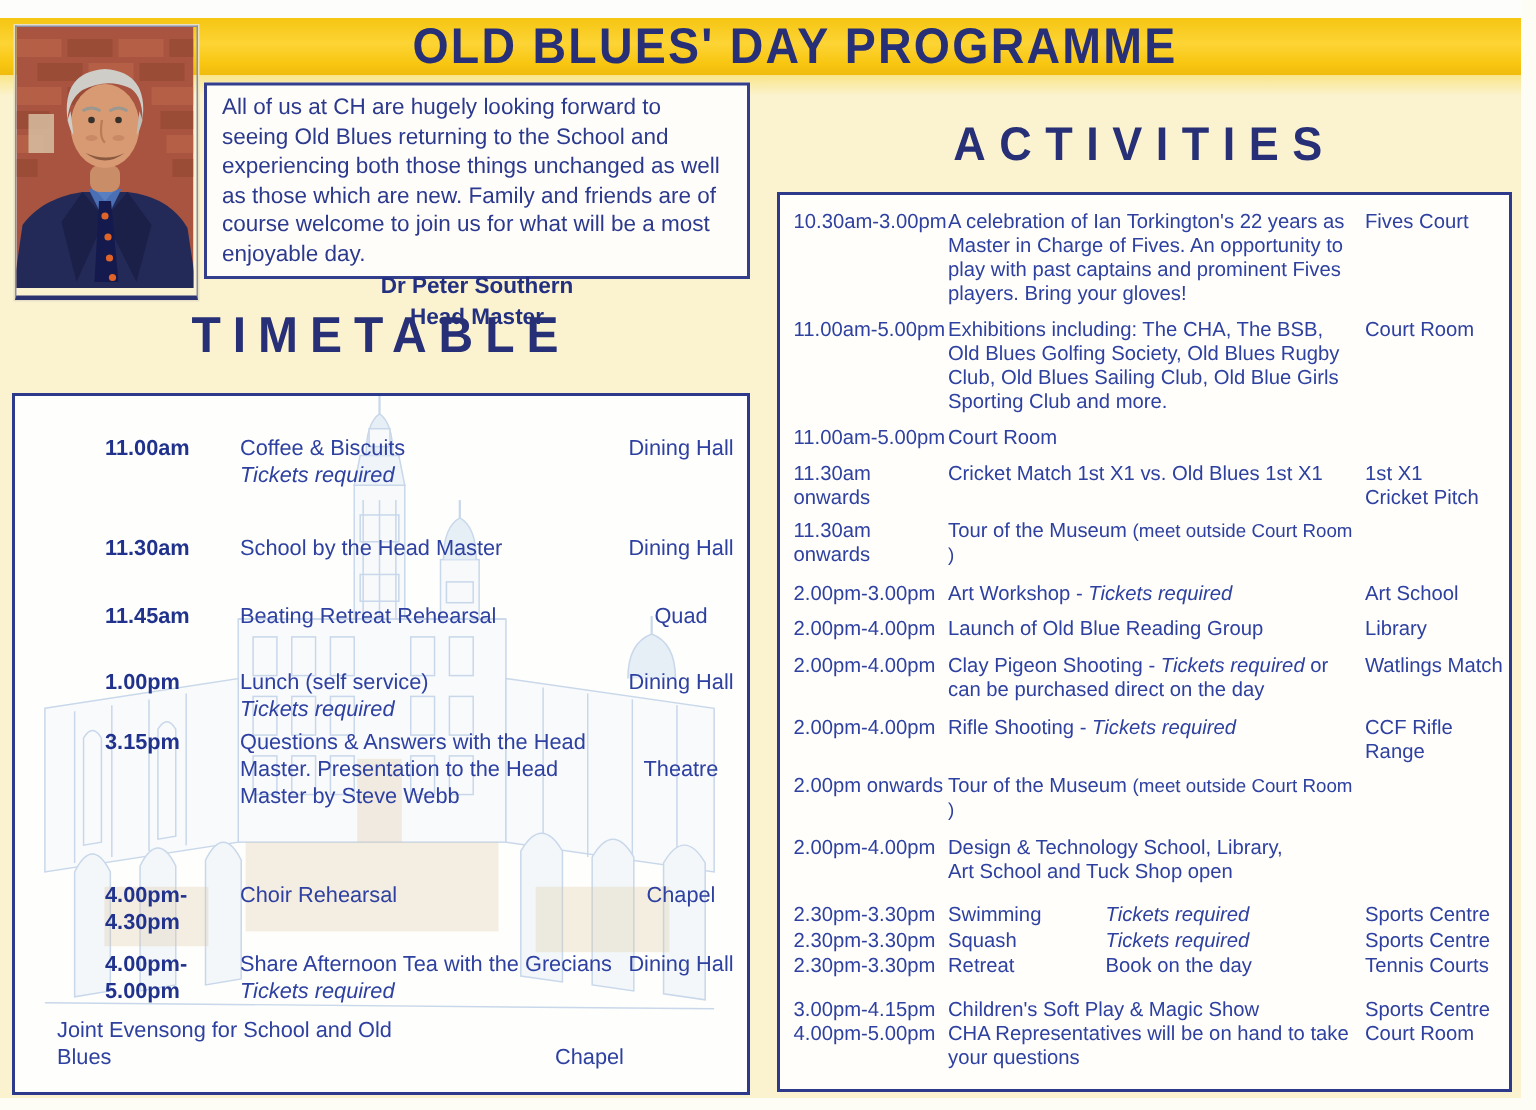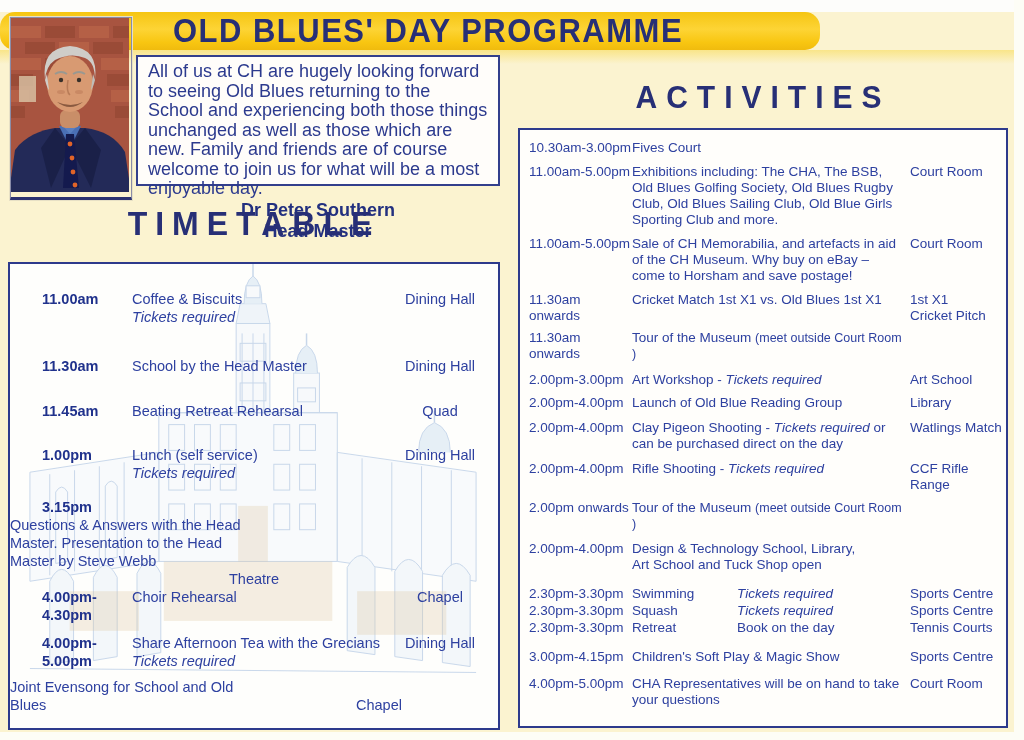--- a/index.html
+++ b/index.html
@@ -3,60 +3,60 @@
 <meta charset="utf-8">
 <style>
   html,body{margin:0;padding:0;}
   body{background:#e8e8e8;font-family:"Liberation Sans", sans-serif;}
   .page{position:relative;width:1024px;height:740px;background:#fbf3d0;overflow:hidden;margin:0 auto;}
   .paper-top{position:absolute;left:0;top:0;width:1024px;height:12px;background:#fdfdfb;}
   .paper-right{position:absolute;right:0;top:0;width:10px;height:740px;background:#fdfdf6;}
   .paper-bottom{position:absolute;left:0;bottom:0;width:1024px;height:8px;background:#fdfdf6;}
 
   
-  .banner{position:absolute;left:0;top:12px;width:820px;height:38px;
+  .banner{position:absolute;left:0;top:12px;width:1024px;height:38px;
     background:linear-gradient(180deg,#f5c512 0%,#fdd435 45%,#f8c611 80%,#f0bb0e 100%);
-    display:flex;align-items:center;justify-content:center;border-radius:15px;}
+    display:flex;align-items:center;justify-content:center;}
   .banner-title{color:#272f76;font-size:31px;font-weight:bold;letter-spacing:1.5px;
     transform:scaleY(1.08);white-space:nowrap;padding-left:36px;}
   .banner-fade{position:absolute;left:0;top:50px;width:1024px;height:14px;
     background:linear-gradient(180deg,#f9e589 0%, #fbf3d0 100%);}
 
   
   .photo{position:absolute;left:10px;top:17px;width:120px;height:179px;
     border:1px solid #8a8ca8;border-bottom:3px solid #2b3270;box-shadow:0 0 0 1px #e7e0c5;}
   .photo svg{display:block;}
 
   
   .intro-box{position:absolute;left:136px;top:55px;width:364px;height:131px;
     background:#fffdfa;border:2px solid #333f8c;box-sizing:border-box;
-    padding:5px 10px 0 10px;color:#2c3a8e;font-size:18px;line-height:19.5px;}
+    padding:5px 10px 0 10px;color:#2c3a8e;font-size:15px;line-height:19.5px;}
   .intro-sign{text-align:center;font-weight:bold;color:#23307f;line-height:19px;margin-top:2px;}
 
   
   .tt-heading{position:absolute;left:8px;top:205px;width:492px;text-align:center;
     color:#272f76;font-size:32px;font-weight:bold;letter-spacing:8px;transform:scaleY(1.05);}
   .act-heading{position:absolute;left:518px;top:80px;width:490px;text-align:center;
     color:#272f76;font-size:30px;font-weight:bold;letter-spacing:9px;transform:scaleY(1.05);}
 
   
   .tt-box{position:absolute;left:8px;top:262px;width:492px;height:468px;
-    background:#fefefc;border:2px solid #2d3a8c;box-sizing:border-box;overflow:hidden;}
+    background:#fefefc;border:2px solid #2d3a8c;box-sizing:border-box;overflow:hidden;padding-left:28px;}
   .sketch{position:absolute;left:0;top:0;width:100%;height:100%;pointer-events:none;}
   .tt-rows{position:relative;z-index:2;padding-top:26px;}
   .tt-row{display:flex;align-items:flex-start;font-size:14.5px;line-height:18px;color:#2e41a0;}
   .tt-row .time{width:122px;padding-left:32px;box-sizing:border-box;font-weight:bold;color:#20328c;flex:none;}
   .tt-row .event{width:250px;flex:none;}
   .tt-row .loc{flex:1;text-align:center;white-space:pre-line;}
   .tt-row .line.it{font-style:italic;}
   .tt-rows .tt-row:nth-child(1){margin-bottom:31px;}
   .tt-rows .tt-row:nth-child(2){margin-bottom:27px;}
   .tt-rows .tt-row:nth-child(3){margin-bottom:26px;}
-  .tt-rows .tt-row:nth-child(4){margin-bottom:16px;}
-  .tt-rows .tt-row:nth-child(5){flex-direction:column;}
+  .tt-rows .tt-row:nth-child(4){margin-bottom:4px;}
+  .tt-rows .tt-row:nth-child(5){margin-bottom:48px;}
   .tt-rows .tt-row:nth-child(6){margin-bottom:10px;}
   .tt-rows .tt-row:nth-child(7){margin-bottom:8px;}
   .tt-rows .tt-row:nth-child(5) .loc{align-self:center;}
   .tt-rows .tt-row:nth-child(8) .loc{align-self:flex-end;}
 
   
   .act-box{position:absolute;left:518px;top:128px;width:490px;height:600px;
     background:#fffefb;border:2px solid #2d3a8c;box-sizing:border-box;overflow:hidden;}
   .act-rows{position:relative;padding-top:10px;}
   .act-row{display:flex;align-items:flex-start;font-size:13.5px;line-height:16px;color:#2e41a0;}
@@ -73,21 +73,21 @@
   .act-rows .act-row:nth-child(5){margin-bottom:10px;}
   .act-rows .act-row:nth-child(6){margin-bottom:7px;}
   .act-rows .act-row:nth-child(7){margin-bottom:9px;}
   .act-rows .act-row:nth-child(8){margin-bottom:9px;}
   .act-rows .act-row:nth-child(9){margin-bottom:7px;}
   .act-rows .act-row:nth-child(10){margin-bottom:9px;}
   .act-rows .act-row:nth-child(11){margin-bottom:13px;}
   .act-rows .act-row:nth-child(12){margin-bottom:1px;}
   .act-rows .act-row:nth-child(13){margin-bottom:1px;}
   .act-rows .act-row:nth-child(14){margin-bottom:13px;}
-  .act-rows .act-row:nth-child(15){margin-bottom:11px;}
+  .act-rows .act-row:nth-child(15){}
 </style>
 </head>
 <body>
 
 <div class="page">
   <div class="paper-top"></div>
 
   <div class="banner">
     <div class="banner-title">OLD BLUES' DAY PROGRAMME</div>
   </div>
@@ -287,30 +287,30 @@
           </div>
           <div class="loc">Chapel</div>
         </div>
       </div>
   </div>
 
   <div class="act-box">
     <div class="act-rows" id="act-rows">
         <div class="act-row">
           <span class="time">10.30am-3.00pm</span>
+          <div class="desc"><span>A celebration of Ian Torkington's  22 years as Master in Charge of Fives. An opportunity to play with past captains and prominent Fives players. Bring your gloves!</span></div>
           <div class="loc">Fives Court</div>
         </div>
         <div class="act-row">
           <span class="time">11.00am-5.00pm</span>
           <div class="desc"><span>Exhibitions including: The CHA, The BSB, Old Blues Golfing Society, Old Blues Rugby Club, Old Blues Sailing Club, Old Blue Girls Sporting Club and more.</span></div>
           <div class="loc">Court Room</div>
         </div>
         <div class="act-row">
           <span class="time">11.00am-5.00pm</span>
-          <div class="desc"><span>Sale of CH Memorabilia, and artefacts in aid of the CH Museum. Why buy on eBay  – come to Horsham and save postage!</span></div>
           <div class="loc">Court Room</div>
         </div>
         <div class="act-row">
           <span class="time">11.30am onwards</span>
           <div class="desc"><span>Cricket Match  1st X1  vs. Old Blues 1st X1</span></div>
           <div class="loc">1st X1
 Cricket Pitch</div>
         </div>
         <div class="act-row">
           <span class="time">11.30am onwards</span>

